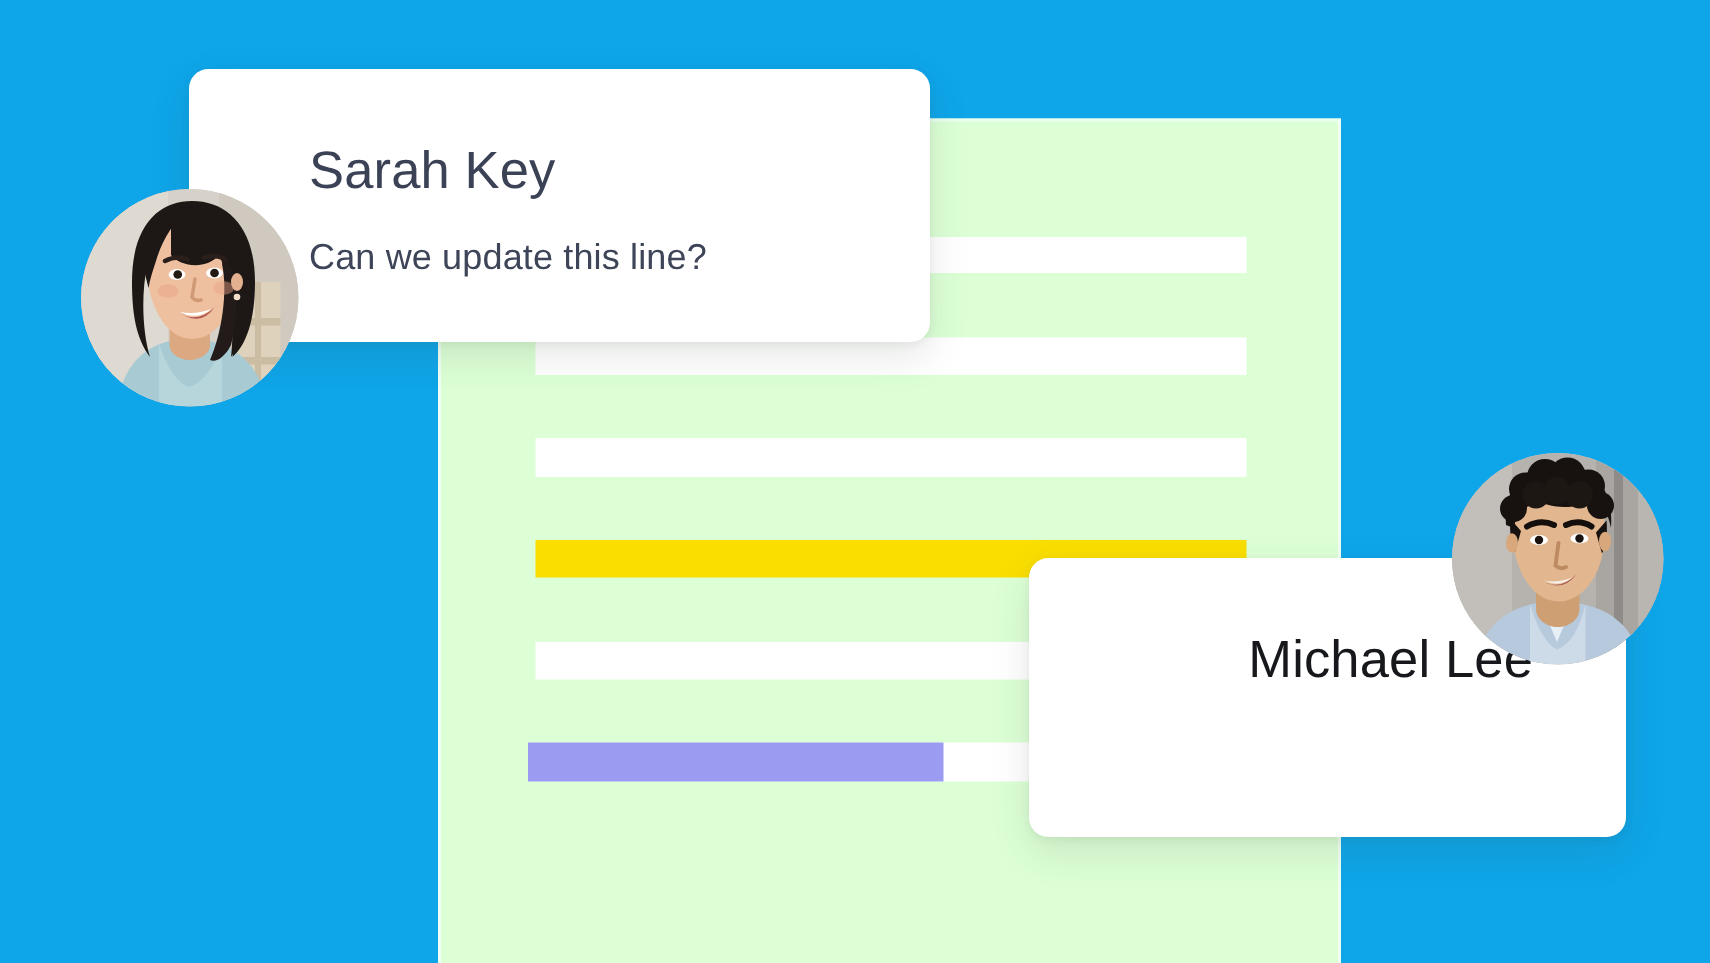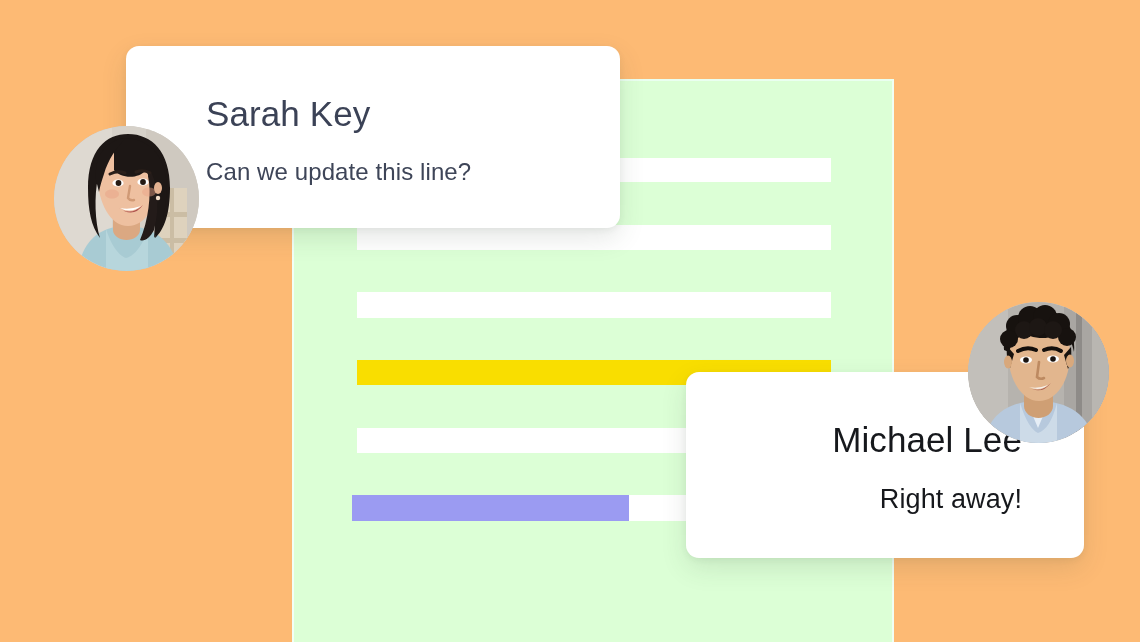--- a/index.html
+++ b/index.html
@@ -11,21 +11,21 @@
     height: 642px;
     overflow: hidden;
     font-family: "Liberation Sans", sans-serif;
     background: #c9ffc1;
   }
 
   #scene {
     position: relative;
     width: 1140px;
     height: 642px;
-    background: #fdba74;
+    background: #0ea5e9;
     overflow: hidden;
   }
 
   
   .doc-panel {
     position: absolute;
     left: 292px;
     top: 79px;
     width: 602px;
     height: 563px;
@@ -215,21 +215,20 @@
         <ellipse cx="95" cy="66" rx="7" ry="4.5" fill="#e8a285" opacity="0.45"></ellipse>
 
         <ellipse cx="104" cy="62" rx="4" ry="6" fill="#e3b190"></ellipse>
         <circle cx="104" cy="72" r="2.2" fill="#f2ddc8"></circle>
       </g>
     </svg>
   </div>
 
   <div class="card" id="card-michael">
     <p class="name">Michael Lee</p>
-    <p class="msg">Right away!</p>
   </div>
 
   <div class="avatar" id="avatar-michael">
     <svg viewBox="0 0 141 141" xmlns="http://www.w3.org/2000/svg" aria-hidden="true">
       <defs>
         <clipPath id="cm">
             <circle cx="70.5" cy="70.5" r="70.5"></circle>
           </clipPath>
       </defs>
       <g clip-path="url(#cm)">

